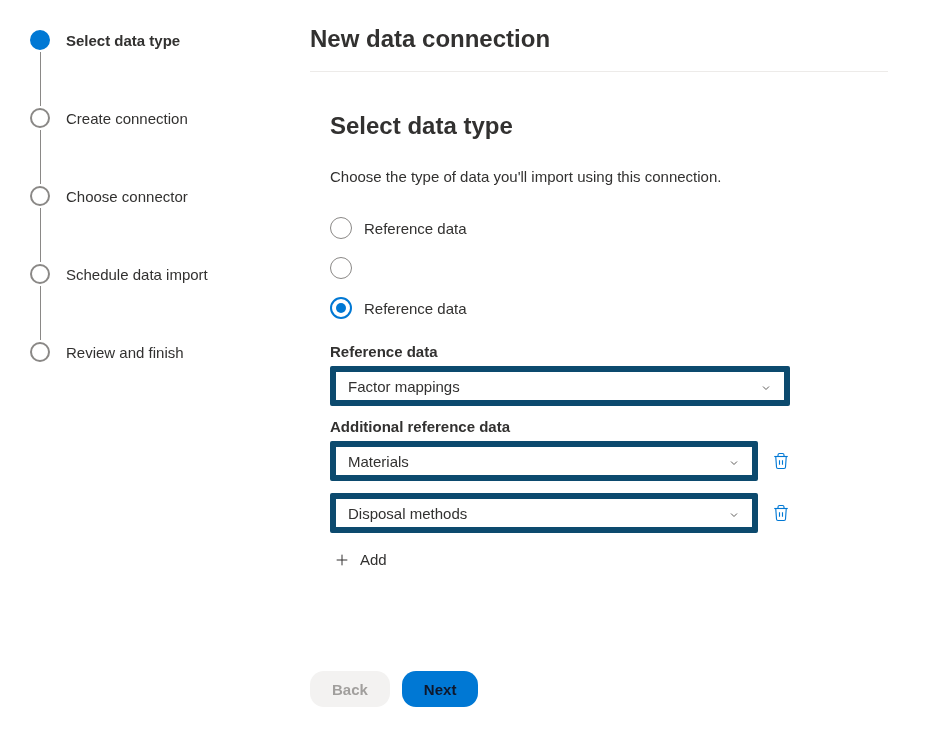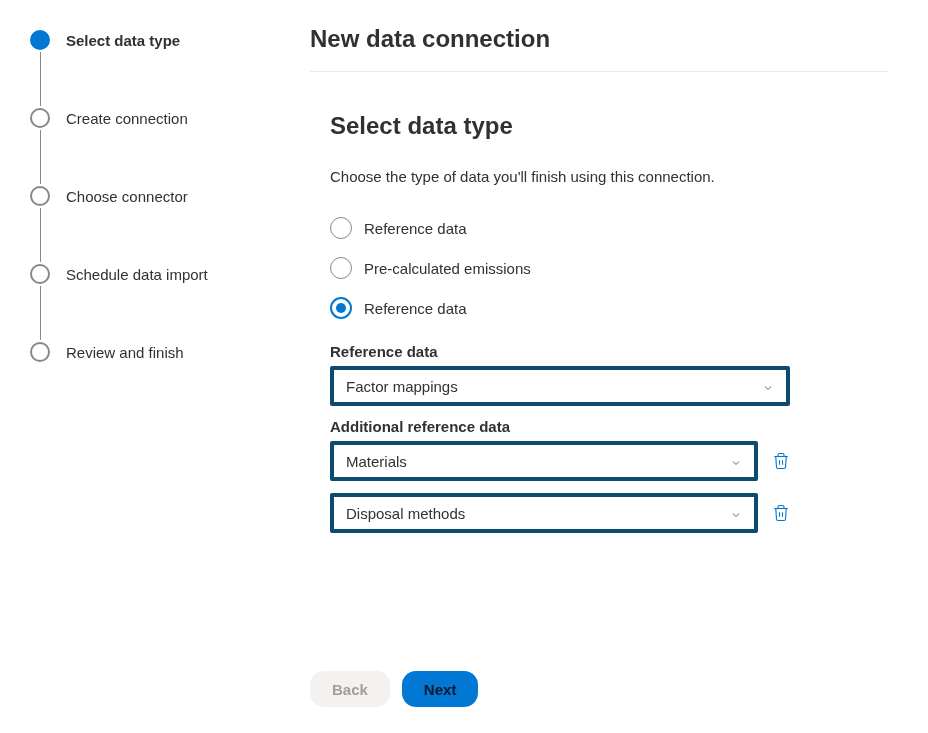--- a/index.html
+++ b/index.html
@@ -90,21 +90,21 @@
     }
     .radio-item.selected .radio-circle { border-color: #0078d4; border-width: 2px; }
     .radio-dot { width: 10px; height: 10px; background: #0078d4; border-radius: 50%; display: none; }
     .radio-item.selected .radio-dot { display: block; }
     .radio-label { font-size: 15px; }
     .field-label { font-weight: 600; font-size: 15px; margin-bottom: 6px; }
     .select-row { display: flex; align-items: center; gap: 14px; margin-bottom: 12px; }
     .select {
       flex: 1;
       height: 40px;
-      border: 4px solid #0c4a6e;
+      border: 6px solid #0c4a6e;
       border-radius: 2px;
       padding: 0 12px;
       display: flex;
       align-items: center;
       justify-content: space-between;
       font-size: 15px;
       cursor: pointer;
       background: #fff;
     }
     .chevron { width: 12px; height: 12px; }
@@ -165,30 +165,29 @@
     <span class="step-circle"></span>
     <span class="step-label">Review and finish</span>
       </li>
     </ul>
 </nav>
 
 <main class="main">
   <h1 class="page-title">New data connection</h1>
   <div class="content">
     <h2 class="section-heading">Select data type</h2>
-    <p class="section-desc">Choose the type of data you'll finish using this connection.</p>
+    <p class="section-desc">Choose the type of data you'll import using this connection.</p>
 
     <div class="radio-group">
         <div class="radio-item">
     <span class="radio-circle"></span>
     <span class="radio-label">Reference data</span>
         </div>
         <div class="radio-item">
     <span class="radio-circle"></span>
-    <span class="radio-label">Pre-calculated emissions</span>
         </div>
         <div class="radio-item selected">
     <span class="radio-circle">
             <span class="radio-dot"></span>
           </span>
     <span class="radio-label">Reference data</span>
         </div>
       </div>
 
     <div class="field-label">Reference data</div>
@@ -234,19 +233,28 @@
                 <polyline points="3 6 5 6 21 6"></polyline>
                 <path d="M19 6l-1 14a2 2 0 0 1-2 2H8a2 2 0 0 1-2-2L5 6"></path>
                 <path d="M10 11v6"></path>
                 <path d="M14 11v6"></path>
                 <path d="M8 6V4a2 2 0 0 1 2-2h4a2 2 0 0 1 2 2v2"></path>
               </svg></span>
     </span>
         </div>
       </div>
 
+    <div class="add-btn">
+      <span class="plus-icon">
+        <svg viewBox="0 0 24 24" fill="none" stroke-width="1.5">
+            <line x1="12" y1="4" x2="12" y2="20"></line>
+            <line x1="4" y1="12" x2="20" y2="12"></line>
+          </svg>
+      </span>
+      <span>Add</span>
+    </div>
   </div>
 
   <div class="footer">
     <button class="btn btn-back">Back</button>
     <button class="btn btn-next">Next</button>
   </div>
 </main>
 
 </body></html>

